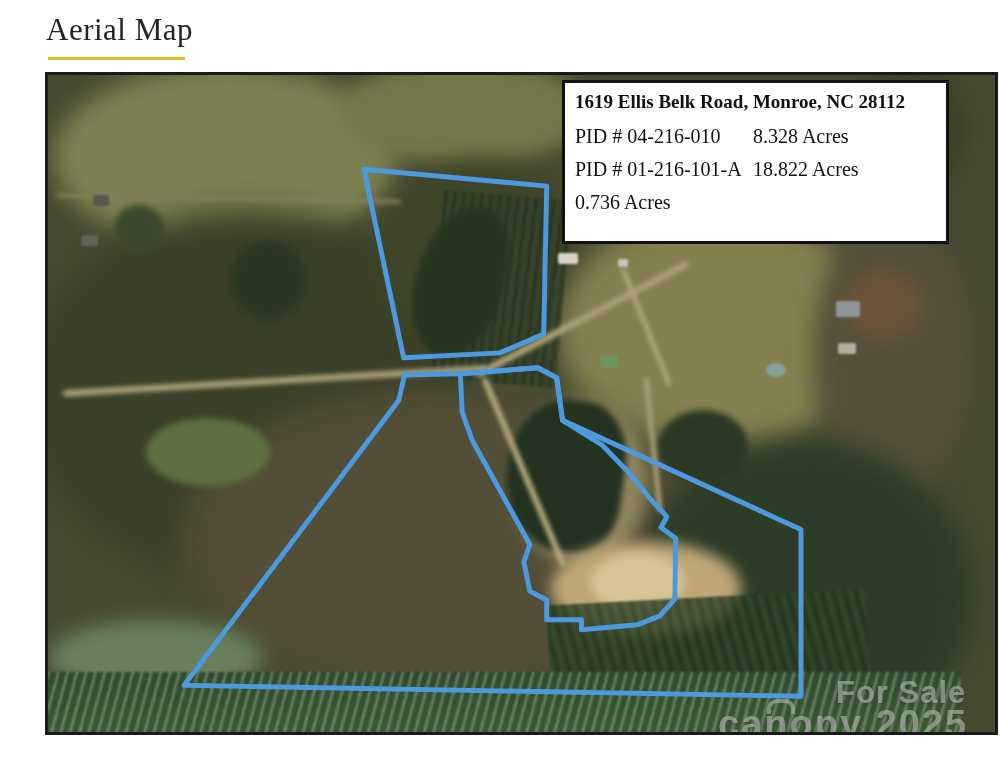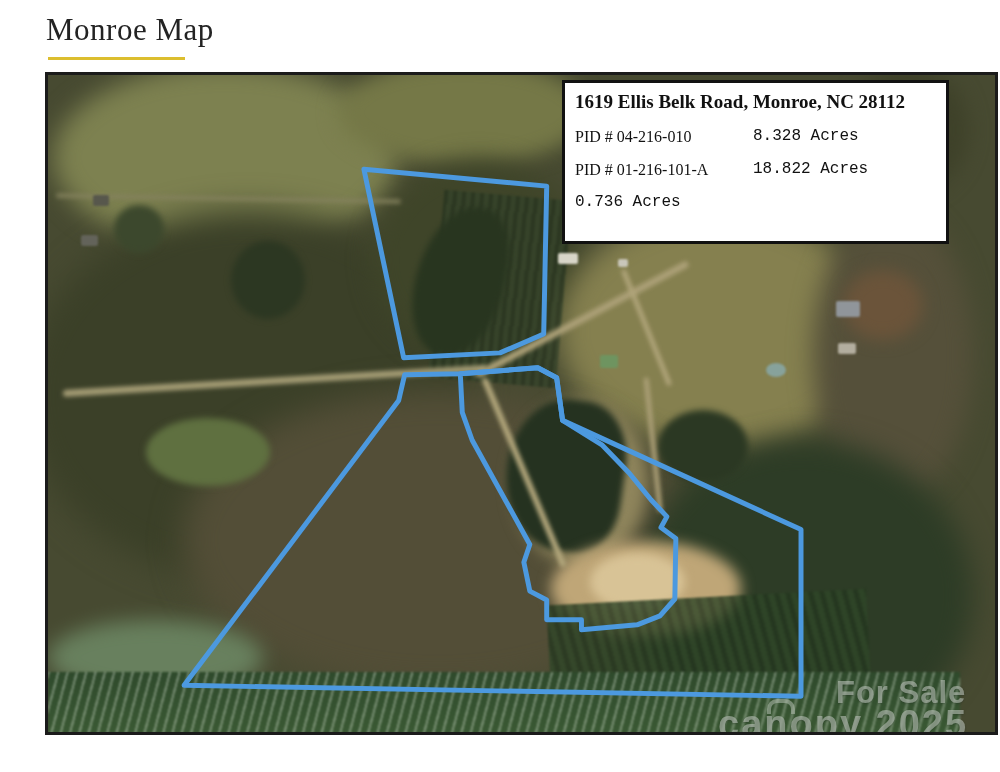--- a/index.html
+++ b/index.html
@@ -22,35 +22,35 @@
     #2f4a2c;filter:blur(1px);}
   .frost::after{content:"";position:absolute;inset:0;
     background:repeating-linear-gradient(105deg,rgba(235,245,230,.38) 0 2px,rgba(235,245,230,0) 2px 9px);}
 
   .parcel-svg{position:absolute;left:0;top:0;width:906px;height:657px;z-index:5;}
 
   .info-box{position:absolute;left:514px;top:5px;width:387px;height:164px;box-sizing:border-box;
     background:#ffffff;border:3px solid #111;z-index:6;padding:8px 10px 0 10px;
     font-family:"Liberation Serif","DejaVu Serif",serif;color:#111;}
   .info-title{font-weight:bold;font-size:19px;margin-bottom:13px;white-space:nowrap;}
-  .info-row{display:flex;font-size:16px;margin-bottom:12px;line-height:21px;}
+  .info-row{display:flex;font-size:20px;margin-bottom:12px;line-height:21px;}
   .info-row .pid{width:178px;white-space:pre;}
-  .info-row .acres{white-space:pre;font-family:Liberation Mono, monospace;}
+  .info-row .acres{white-space:pre;}
 
   .wm{position:absolute;z-index:10;font-weight:700;white-space:nowrap;
     color:rgba(198,206,196,.55);text-shadow:0 1px 2px rgba(35,45,35,.35);}
   .wm-forsale{left:788px;top:600px;font-size:31px;letter-spacing:1px;}
   .wm-brand{left:670px;top:628px;font-size:38px;letter-spacing:2px;}
   .wm-roof{position:absolute;left:719px;top:624px;width:20px;height:11px;z-index:11;
     border:4px solid rgba(190,200,188,.5);border-bottom:none;border-radius:10px 10px 0 0;}
 </style>
 </head>
 <body>
 
-<h1 class="page-title">Monroe Map</h1>
+<h1 class="page-title">Aerial Map</h1>
 <div class="title-underline"></div>
 
 <div class="map">
 
   <div class="t" style="left:5px;top:-10px;width:345px;height:185px;background:#7d8150;filter:blur(12px);"></div>
   <div class="t" style="left:290px;top:-15px;width:250px;height:105px;background:#757847;filter:blur(10px);"></div>
   <div class="t" style="left:800px;top:-10px;width:120px;height:130px;background:#3e4129;filter:blur(10px);"></div>
   <div class="t" style="left:-25px;top:135px;width:450px;height:370px;background:#3b4028;filter:blur(16px);"></div>
   <div class="t" style="left:325px;top:85px;width:210px;height:200px;background:#3f4529;filter:blur(12px);"></div>
   <div class="t" style="left:510px;top:135px;width:320px;height:240px;background:#85804f;filter:blur(14px);"></div>

